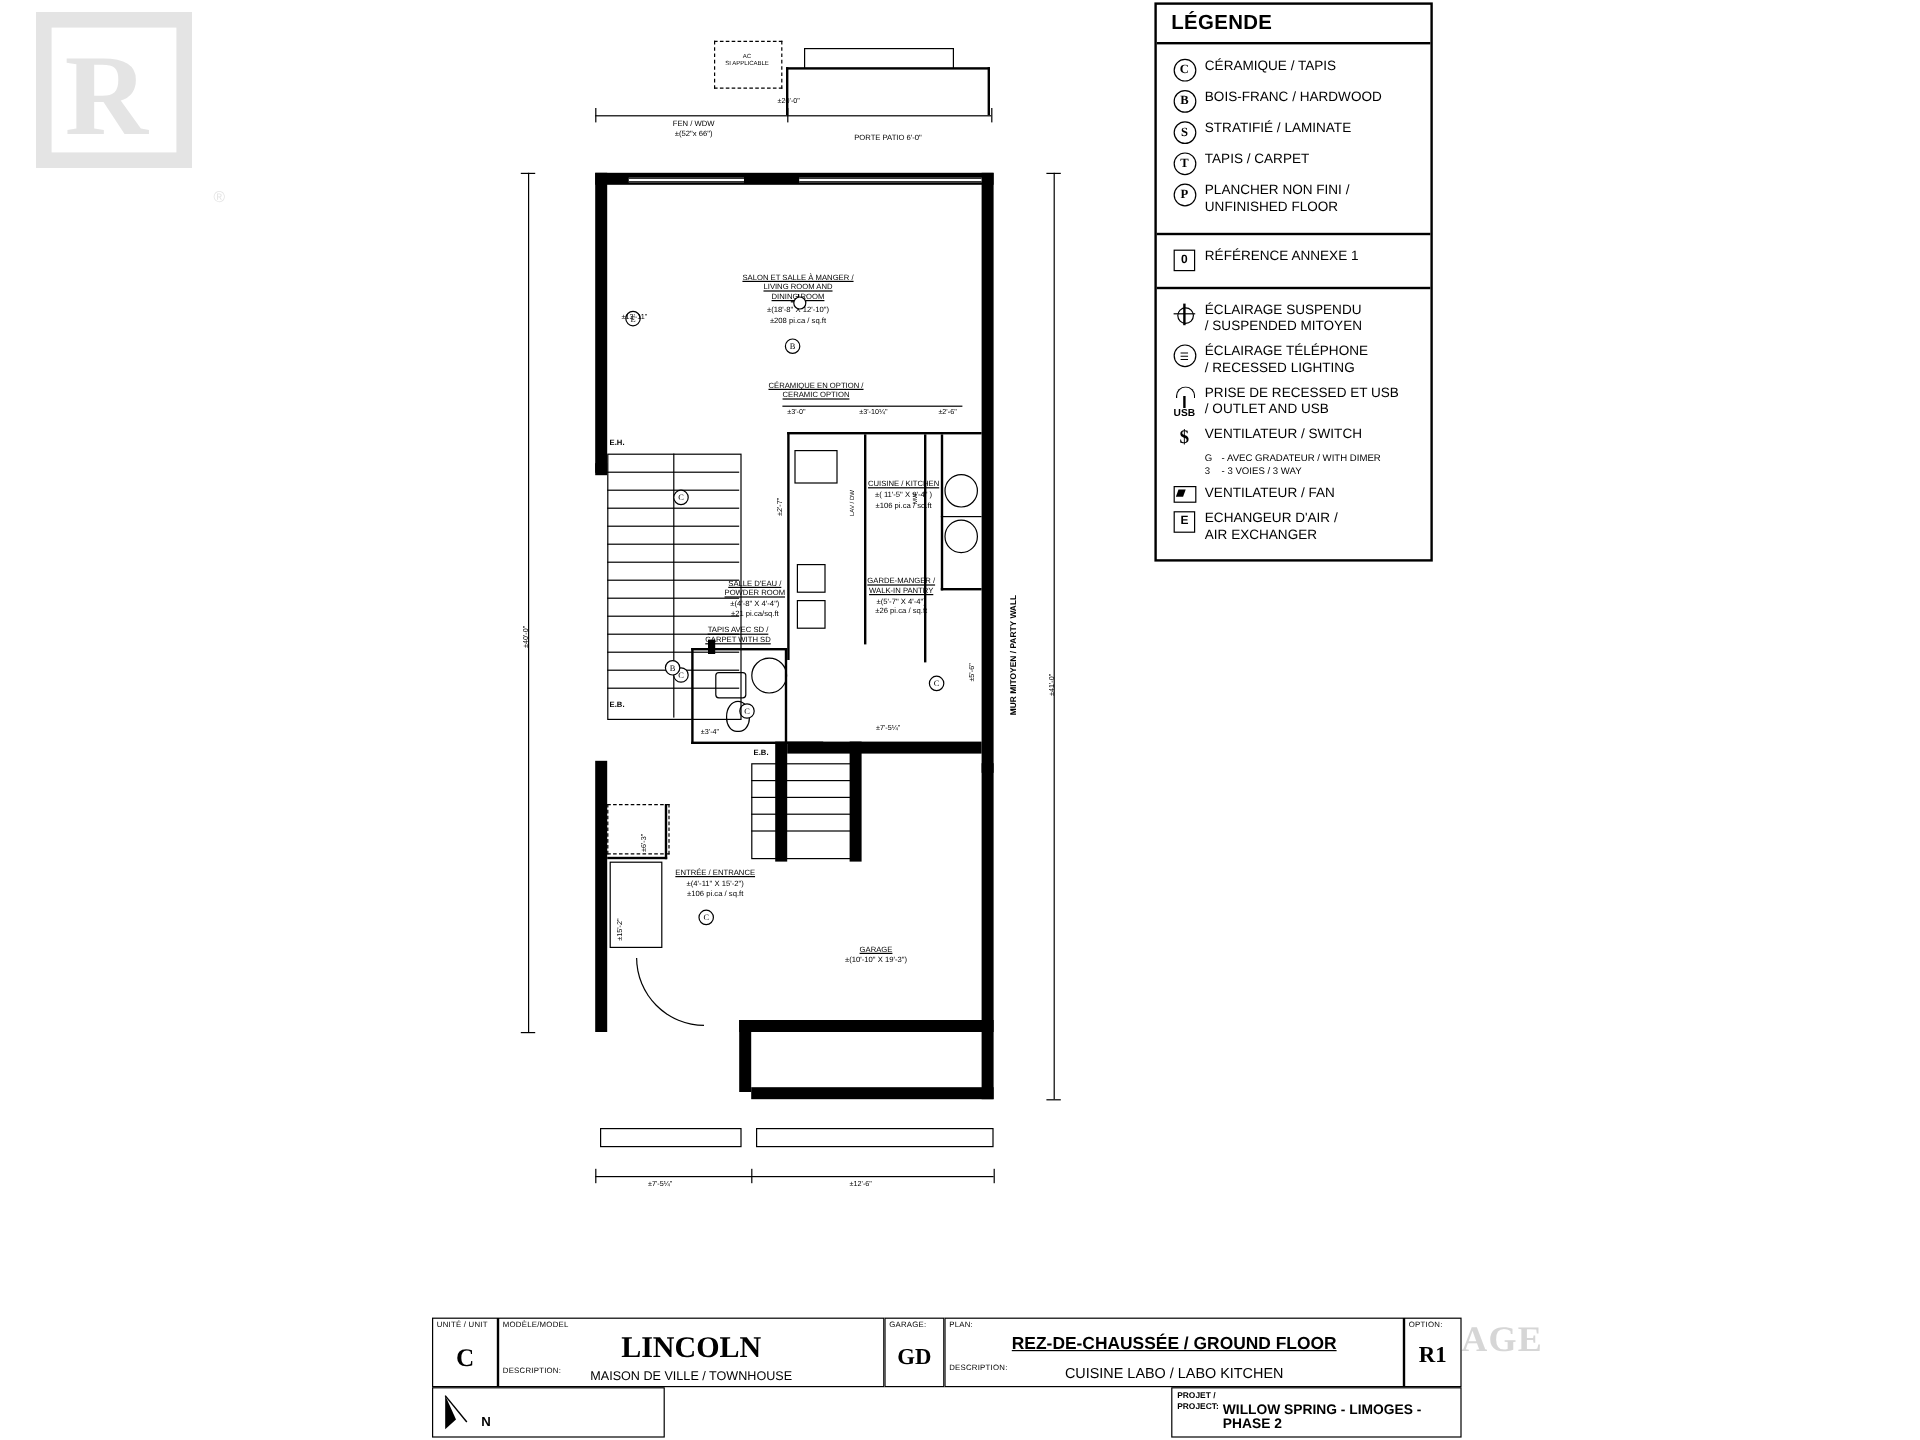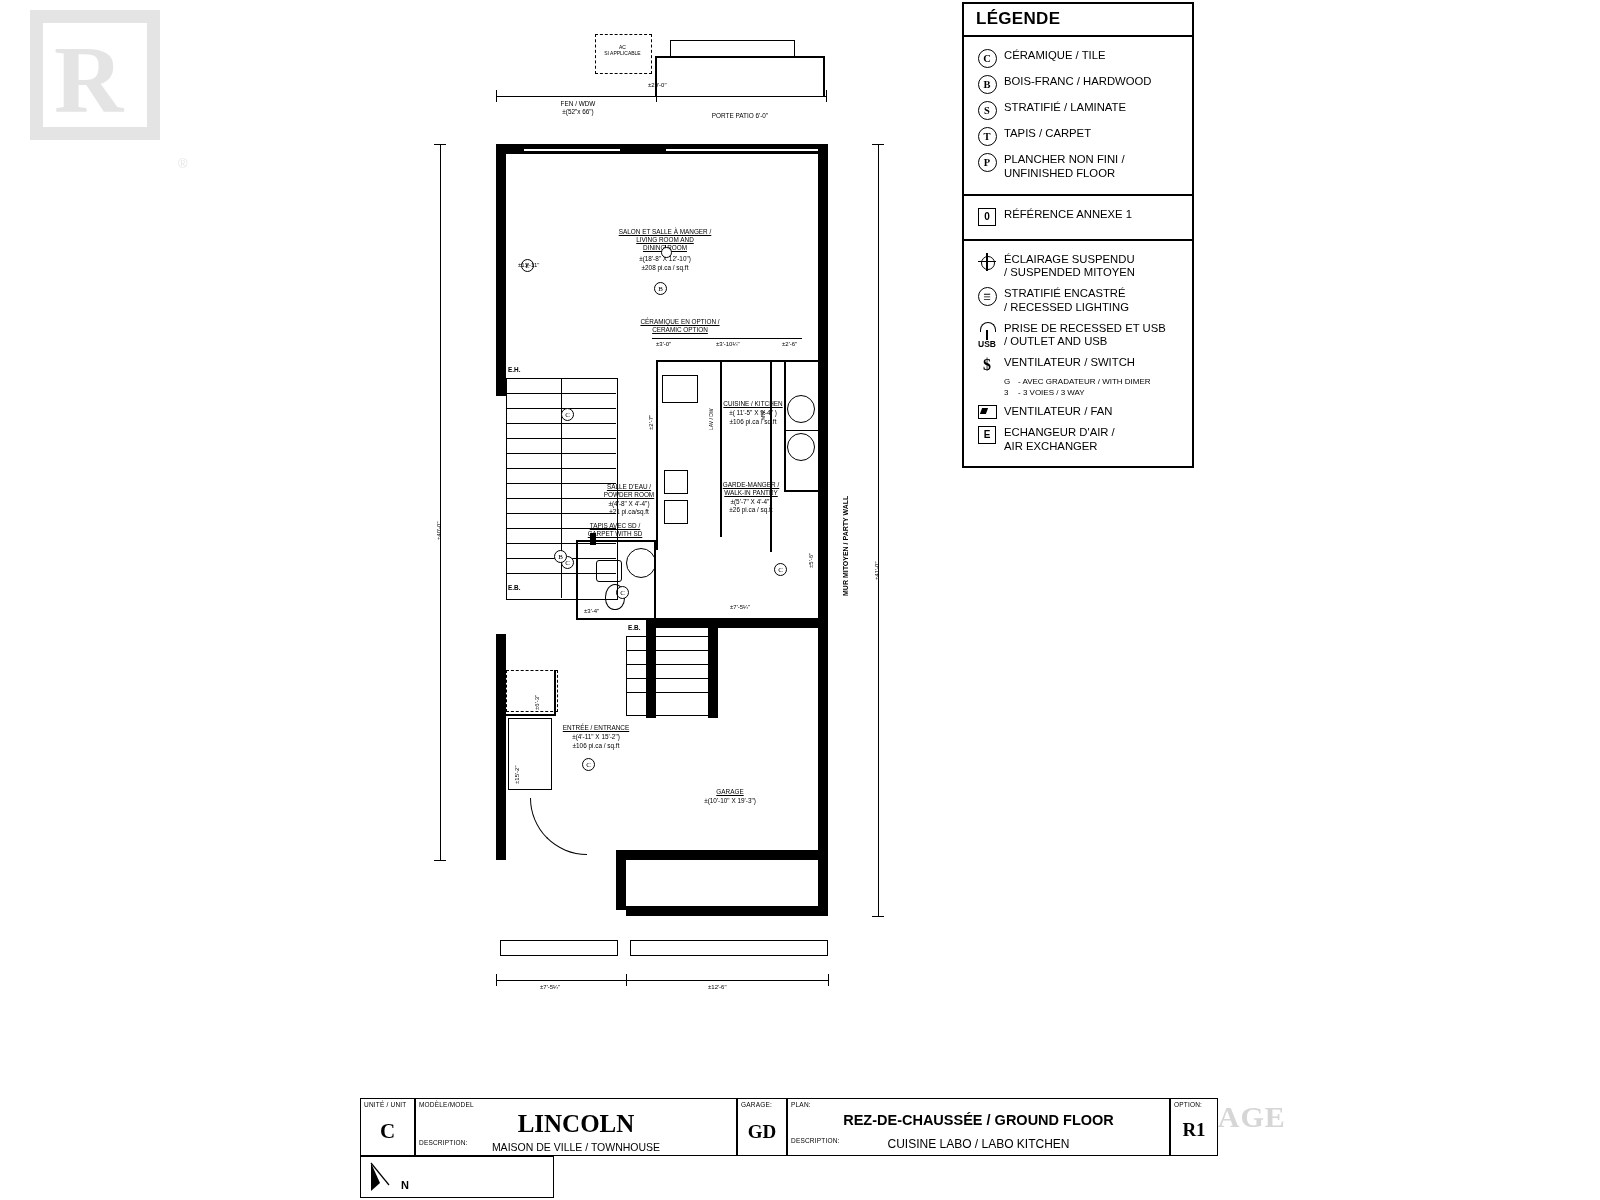--- a/index.html
+++ b/index.html
@@ -82,21 +82,21 @@
 </div>
 
 <div id="legend" class="abs">
   <div class="legend-title">LÉGENDE</div>
 
   <div class="sect">
     <div class="lrow">
       <div class="lsym">
           <div class="circ">C</div>
         </div>
-      <div class="ltxt">CÉRAMIQUE / TILE</div>
+      <div class="ltxt">CÉRAMIQUE / TAPIS</div>
     </div>
     <div class="lrow">
       <div class="lsym">
           <div class="circ">B</div>
         </div>
       <div class="ltxt">BOIS-FRANC / HARDWOOD</div>
     </div>
     <div class="lrow">
       <div class="lsym">
           <div class="circ">S</div>
@@ -136,21 +136,21 @@
             <div class="c"></div>
           </div>
         </div>
       <div class="ltxt" style="white-space:pre-line">ÉCLAIRAGE SUSPENDU
 / SUSPENDED MITOYEN</div>
     </div>
     <div class="lrow">
       <div class="lsym">
           <div class="rec">☰</div>
         </div>
-      <div class="ltxt" style="white-space:pre-line">STRATIFIÉ  ENCASTRÉ
+      <div class="ltxt" style="white-space:pre-line">ÉCLAIRAGE  TÉLÉPHONE
 / RECESSED LIGHTING</div>
     </div>
     <div class="lrow">
       <div class="lsym" style="flex-direction:column">
         <div class="outlet">
             <div class="b"></div>
             <div class="s"></div>
           </div>
         <div class="usbtag">USB</div>
       </div>
@@ -374,32 +374,37 @@
     <div class="tbsm" style="top:42px;">MAISON DE VILLE / TOWNHOUSE</div>
   </div>
 
   <div class="tb" style="left:377px;top:0;width:50px;height:58px;">
     <div class="tbcap">GARAGE:</div>
     <div class="tbletter" style="top:22px;font-size:19px;">GD</div>
   </div>
 
   <div class="tb" style="left:427px;top:0;width:383px;height:58px;">
     <div class="tbcap">PLAN:</div>
-    <div class="tbmid" style="top:13px;">REZ-DE-CHAUSSÉE / GROUND FLOOR</div>
+    <div class="tbmid" style="top:13px;text-decoration:underline;">REZ-DE-CHAUSSÉE / GROUND FLOOR</div>
     <div class="tbcap" style="top:38px;">DESCRIPTION:</div>
     <div class="tbsm" style="top:38px;font-size:12px;">CUISINE LABO / LABO KITCHEN</div>
   </div>
 
   <div class="tb" style="left:810px;top:0;width:48px;height:58px;">
     <div class="tbcap">OPTION:</div>
     <div class="tbletter" style="top:20px;font-size:19px;">R1</div>
   </div>
 
   <div class="tb" style="left:0;top:58px;width:194px;height:42px;">
     <svg width="36" height="34" viewBox="0 0 36 34" style="position:absolute;left:6px;top:4px;">
       <polygon points="4,2 4,30 13,22" fill="#000"></polygon>
       <polyline points="4,2 22,24" fill="none" stroke="#000" stroke-width="1.2"></polyline>
     </svg>
     <div class="abs" style="left:40px;top:22px;font-size:11px;font-weight:bold;">N</div>
   </div>
 
 
+  <div class="tb" style="left:616px;top:58px;width:242px;height:42px;">
+    <div class="notes" style="left:4px;top:3px;font-weight:bold;font-size:7px;white-space:pre-line;">PROJET /
+PROJECT:</div>
+    <div class="abs" style="left:42px;top:12px;font-size:11.5px;font-weight:bold;">WILLOW SPRING - LIMOGES - PHASE 2</div>
+  </div>
 </div>
 
 </body></html>

